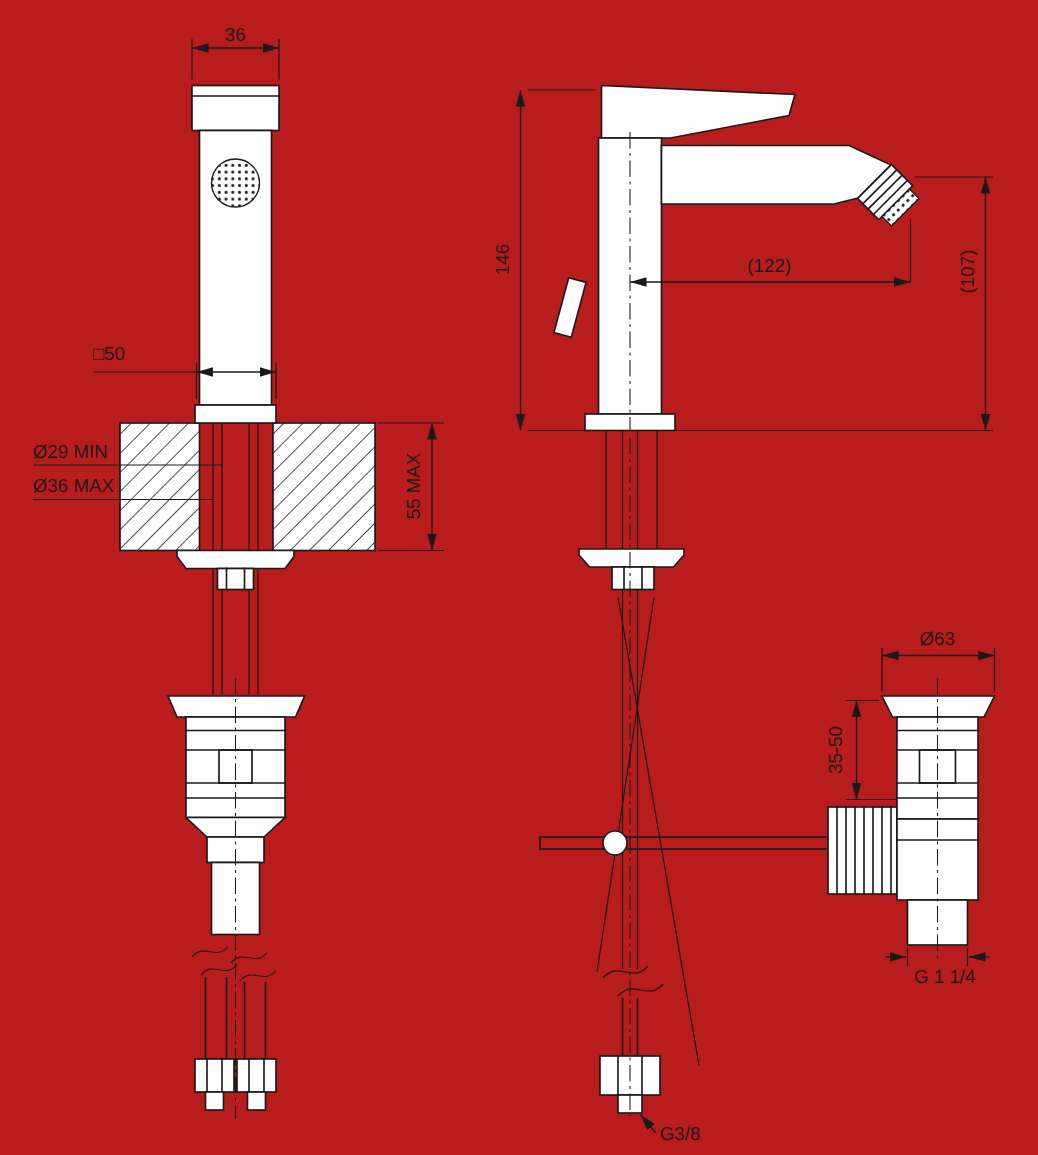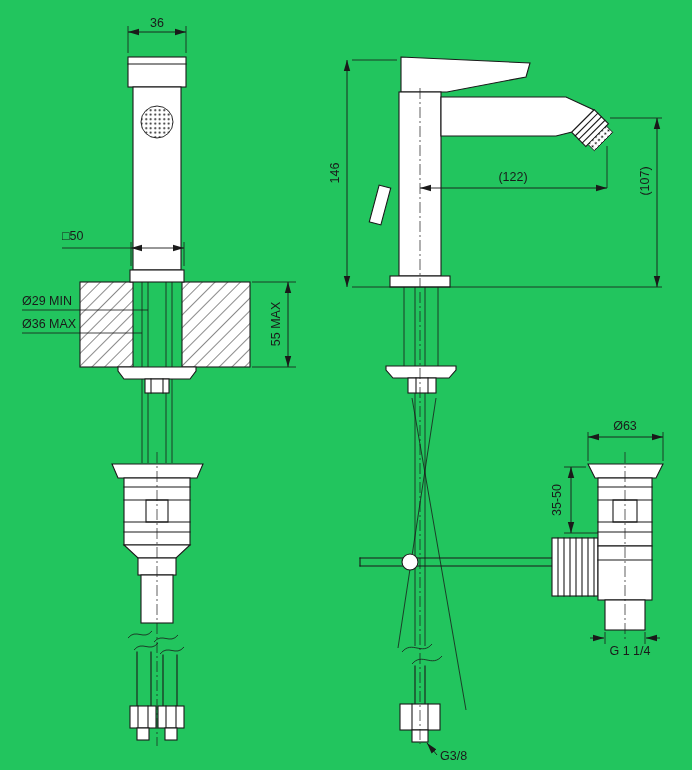--- a/index.html
+++ b/index.html
@@ -1,16 +1,16 @@
 <!DOCTYPE html>
 <html><head>
 <meta charset="utf-8">
 <style>
   html,body{margin:0;padding:0;background:#ffffff;}
-  .canvas{width:692px;height:770px;background:#22c55e;position:relative;overflow:hidden;
+  .canvas{width:692px;height:770px;background:#b91c1c;position:relative;overflow:hidden;
           font-family:"Liberation Sans",sans-serif;}
   svg{display:block;}
   svg text{font-family:"Liberation Sans",sans-serif;font-size:12.5px;fill:#1a1a1a;}
   .ln{stroke:#1a1a1a;stroke-width:1.1;fill:none;stroke-linecap:square;}
   .fw{stroke:#1a1a1a;stroke-width:1.1;fill:#ffffff;stroke-linejoin:miter;}
   .thin{stroke:#1a1a1a;stroke-width:0.8;fill:none;}
   .dim{stroke:#1a1a1a;stroke-width:0.9;fill:none;}
   .cl{stroke:#1a1a1a;stroke-width:0.7;fill:none;stroke-dasharray:11 3 2 3;}
 </style>
 </head>

